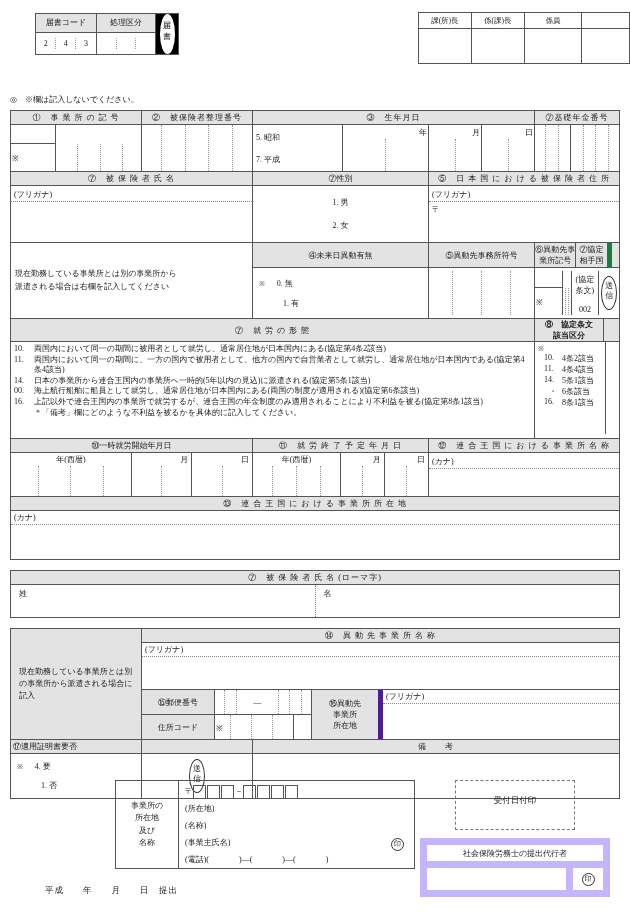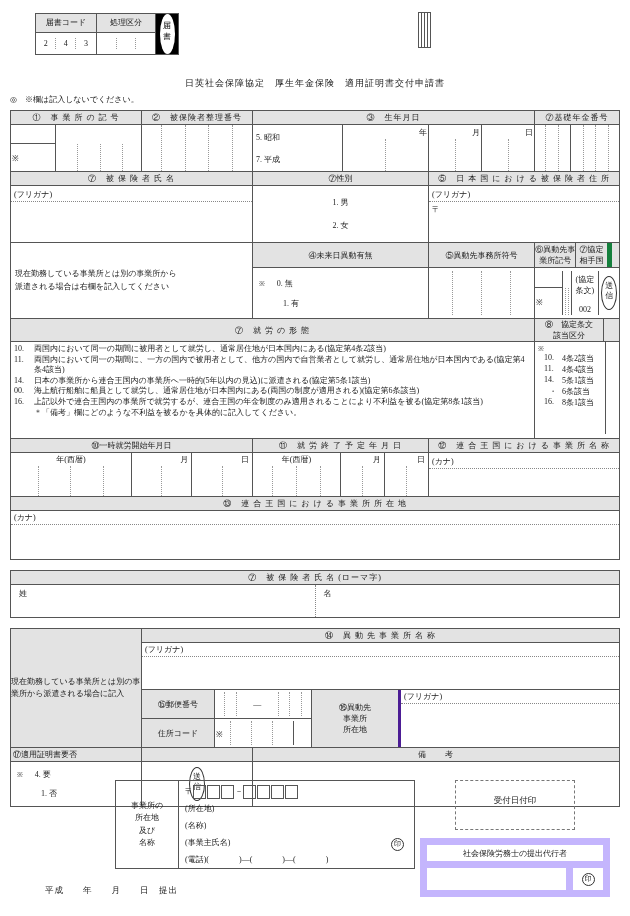--- a/index.html
+++ b/index.html
@@ -87,30 +87,35 @@
         </tr>
               </tbody>
             </table>
       </td>
     </tr>
   </tbody>
     </table>
 
   <table id="approve">
     <tbody>
+        <tr>
+      <td style="width:50px;">課(所)長</td>
+      <td style="width:50px;">係(課)長</td>
+      <td style="width:55px;">係員</td>
+      <td style="width:45px;"></td>
+    </tr>
     <tr>
       <td style="height:32px;"></td>
       <td></td>
       <td></td>
       <td></td>
     </tr>
   </tbody>
     </table>
 
-  <div id="title">日英社会保障協定　厚生年金保険　適用証明書交付申請書</div>
   <div id="note">◎　※欄は記入しないでください。</div>
 
   <table id="main">
 
     <tbody>
         <tr>
       <td class="hdr sp1" style="width:130px;">①　事 業 所 の 記 号</td>
       <td class="hdr sp1" style="width:110px;">②　被保険者整理番号</td>
       <td class="hdr sp1" colspan="3" style="width:150px;">③　生年月日</td>
       <td class="hdr sp1">⑦基礎年金番号</td>
@@ -308,21 +313,21 @@
             </td>
           </tr>
         </tbody>
             </table>
       </td>
     </tr>
 
     <tr>
       <td class="hdr sp1" colspan="5">⑦　就 労 の 形 態</td>
       <td class="hdr" style="padding:0;">
-        <table style="width:100%;border-collapse:collapse;">
+        <table style="width:100%;border-collapse:collapse;font-weight:bold;">
               <tbody>
                 <tr>
           <td class="hdr" style="border:none;border-right:1px solid #555;width:105px;padding:0;">
             <div>⑧　協定条文</div>
             <div>該当区分</div>
           </td>
           <td class="hdr" style="border:none;width:26px;"></td>
         </tr>
               </tbody>
             </table>
@@ -519,21 +524,21 @@
               </tbody>
             </table>
       </td>
     </tr>
 
     <tr>
           <td colspan="6" style="border:none;height:8px;"></td>
         </tr>
 
     <tr>
-      <td rowspan="3" class="hdr" style="width:72px;padding:3px 0;line-height:1.5;text-align:left;vertical-align:middle;">現在勤務している事業所とは別の事業所から派遣される場合に記入</td>
+      <td rowspan="3" class="hdr" style="width:72px;padding:3px 8px;line-height:1.5;text-align:left;vertical-align:middle;">現在勤務している事業所とは別の事業所から派遣される場合に記入</td>
       <td class="hdr sp1" colspan="5">⑭　異 動 先 事 業 所 名 称</td>
     </tr>
     <tr>
       <td colspan="5" style="padding:0;">
         <div class="dotline" style="padding:1px 3px;">(フリガナ)</div>
         <div style="height:32px;"></div>
       </td>
     </tr>
     <tr>
       <td colspan="5" style="padding:0;">
@@ -548,21 +553,21 @@
                 <td style="border:none;border-right:1px dotted #999;height:22px;"></td>
                 <td style="border:none;border-right:1px dotted #999;"></td>
                 <td style="border:none;border-right:1px dotted #999;text-align:center;">—</td>
                 <td style="border:none;border-right:1px dotted #999;"></td>
                 <td style="border:none;border-right:1px dotted #999;"></td>
                 <td style="border:none;"></td>
               </tr>
                       </tbody>
                     </table>
             </td>
-            <td rowspan="2" class="hdr" style="border:none;border-right:3px solid #4c1d95;width:62px;padding:12px;margin-top:18px;">
+            <td rowspan="2" class="hdr" style="border:none;border-right:5px solid #4c1d95;width:62px;padding:2px;margin-top:18px;">
               <div>⑯異動先</div>
               <div>事業所</div>
               <div>所在地</div>
             </td>
             <td rowspan="2" style="border:none;padding:0;vertical-align:top;">
               <div class="dotline" style="padding:1px 3px;">(フリガナ)</div>
               <div style="height:30px;"></div>
             </td>
           </tr>
           <tr>

